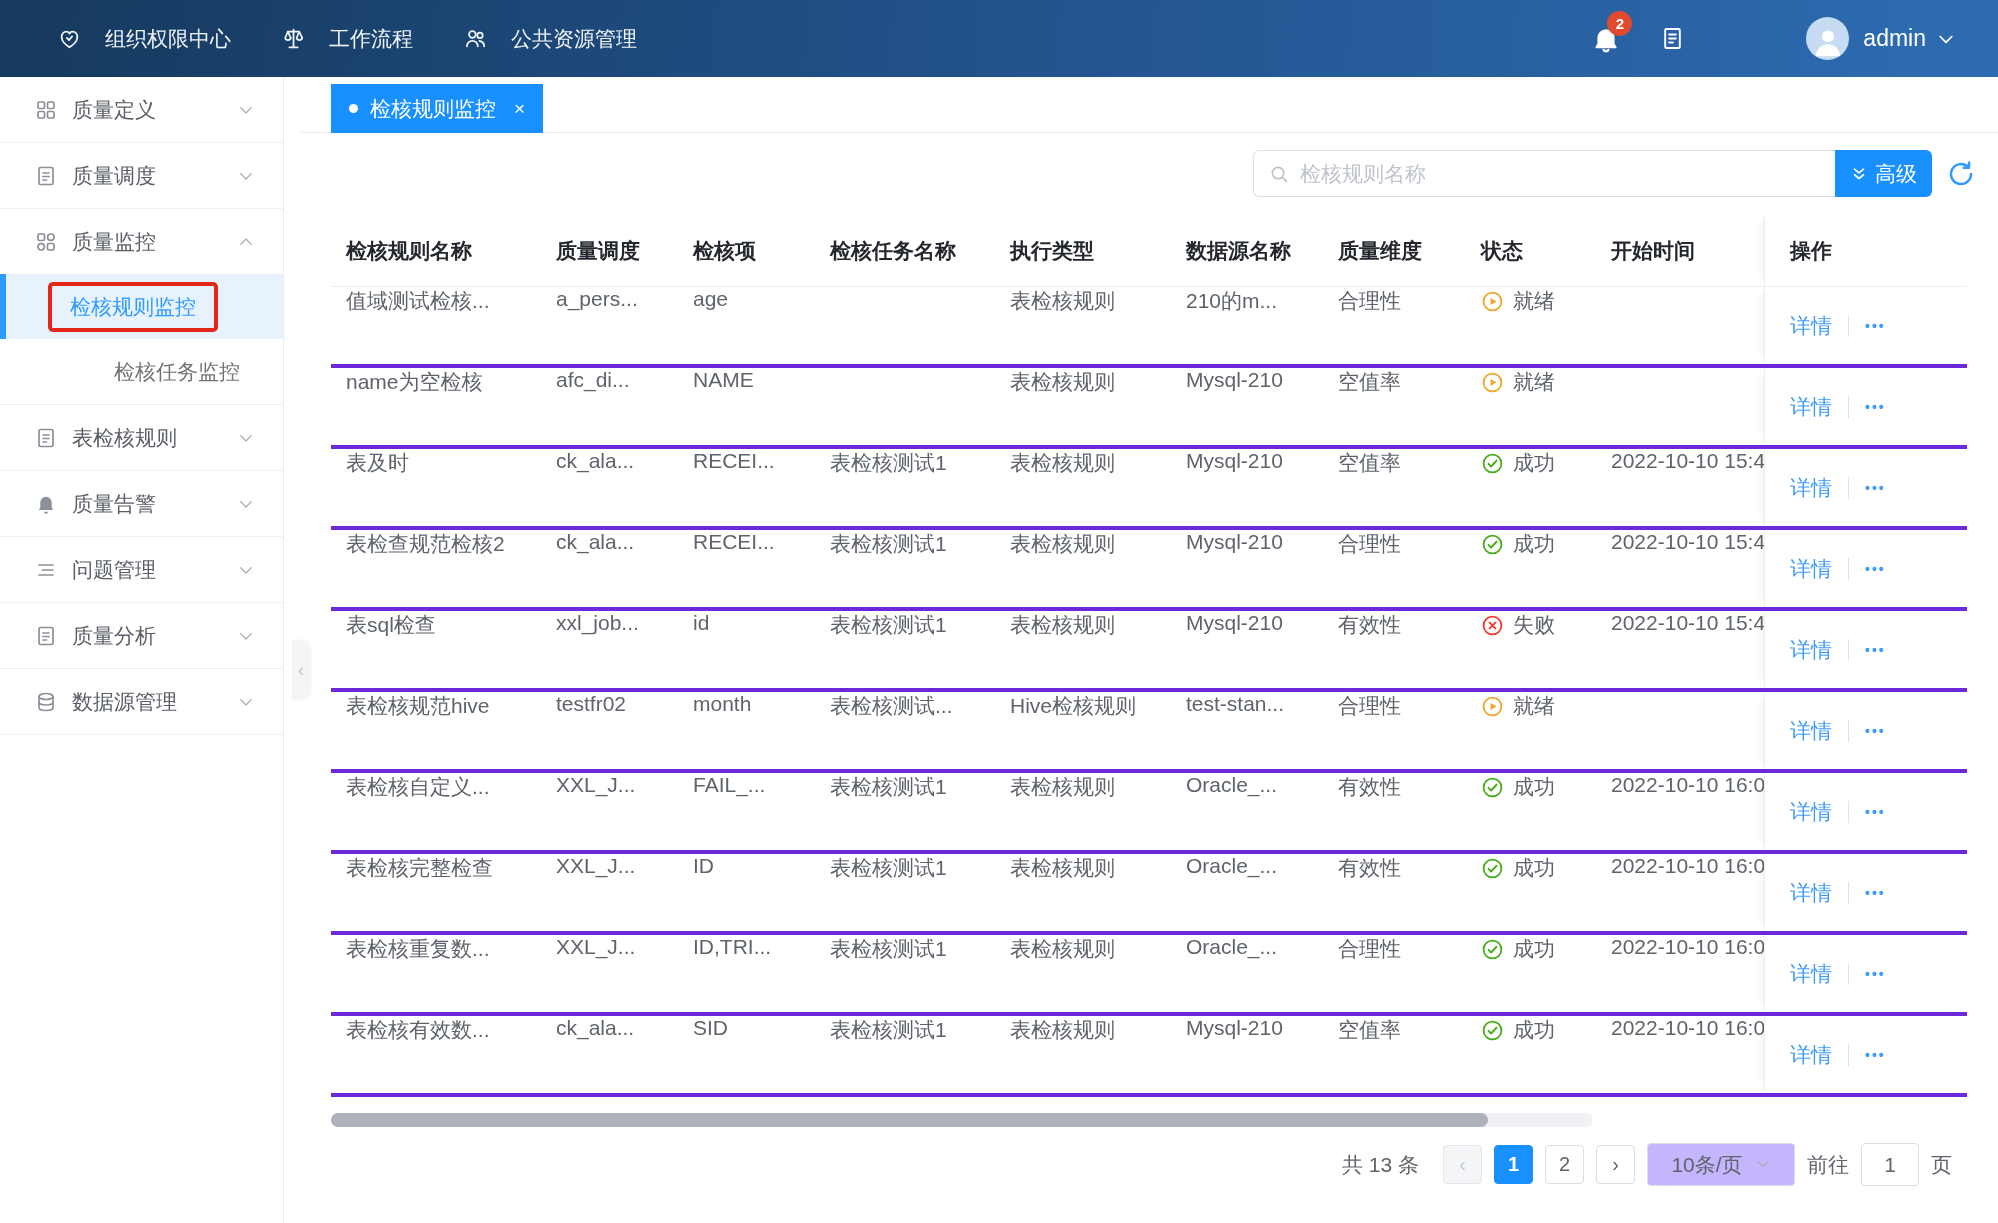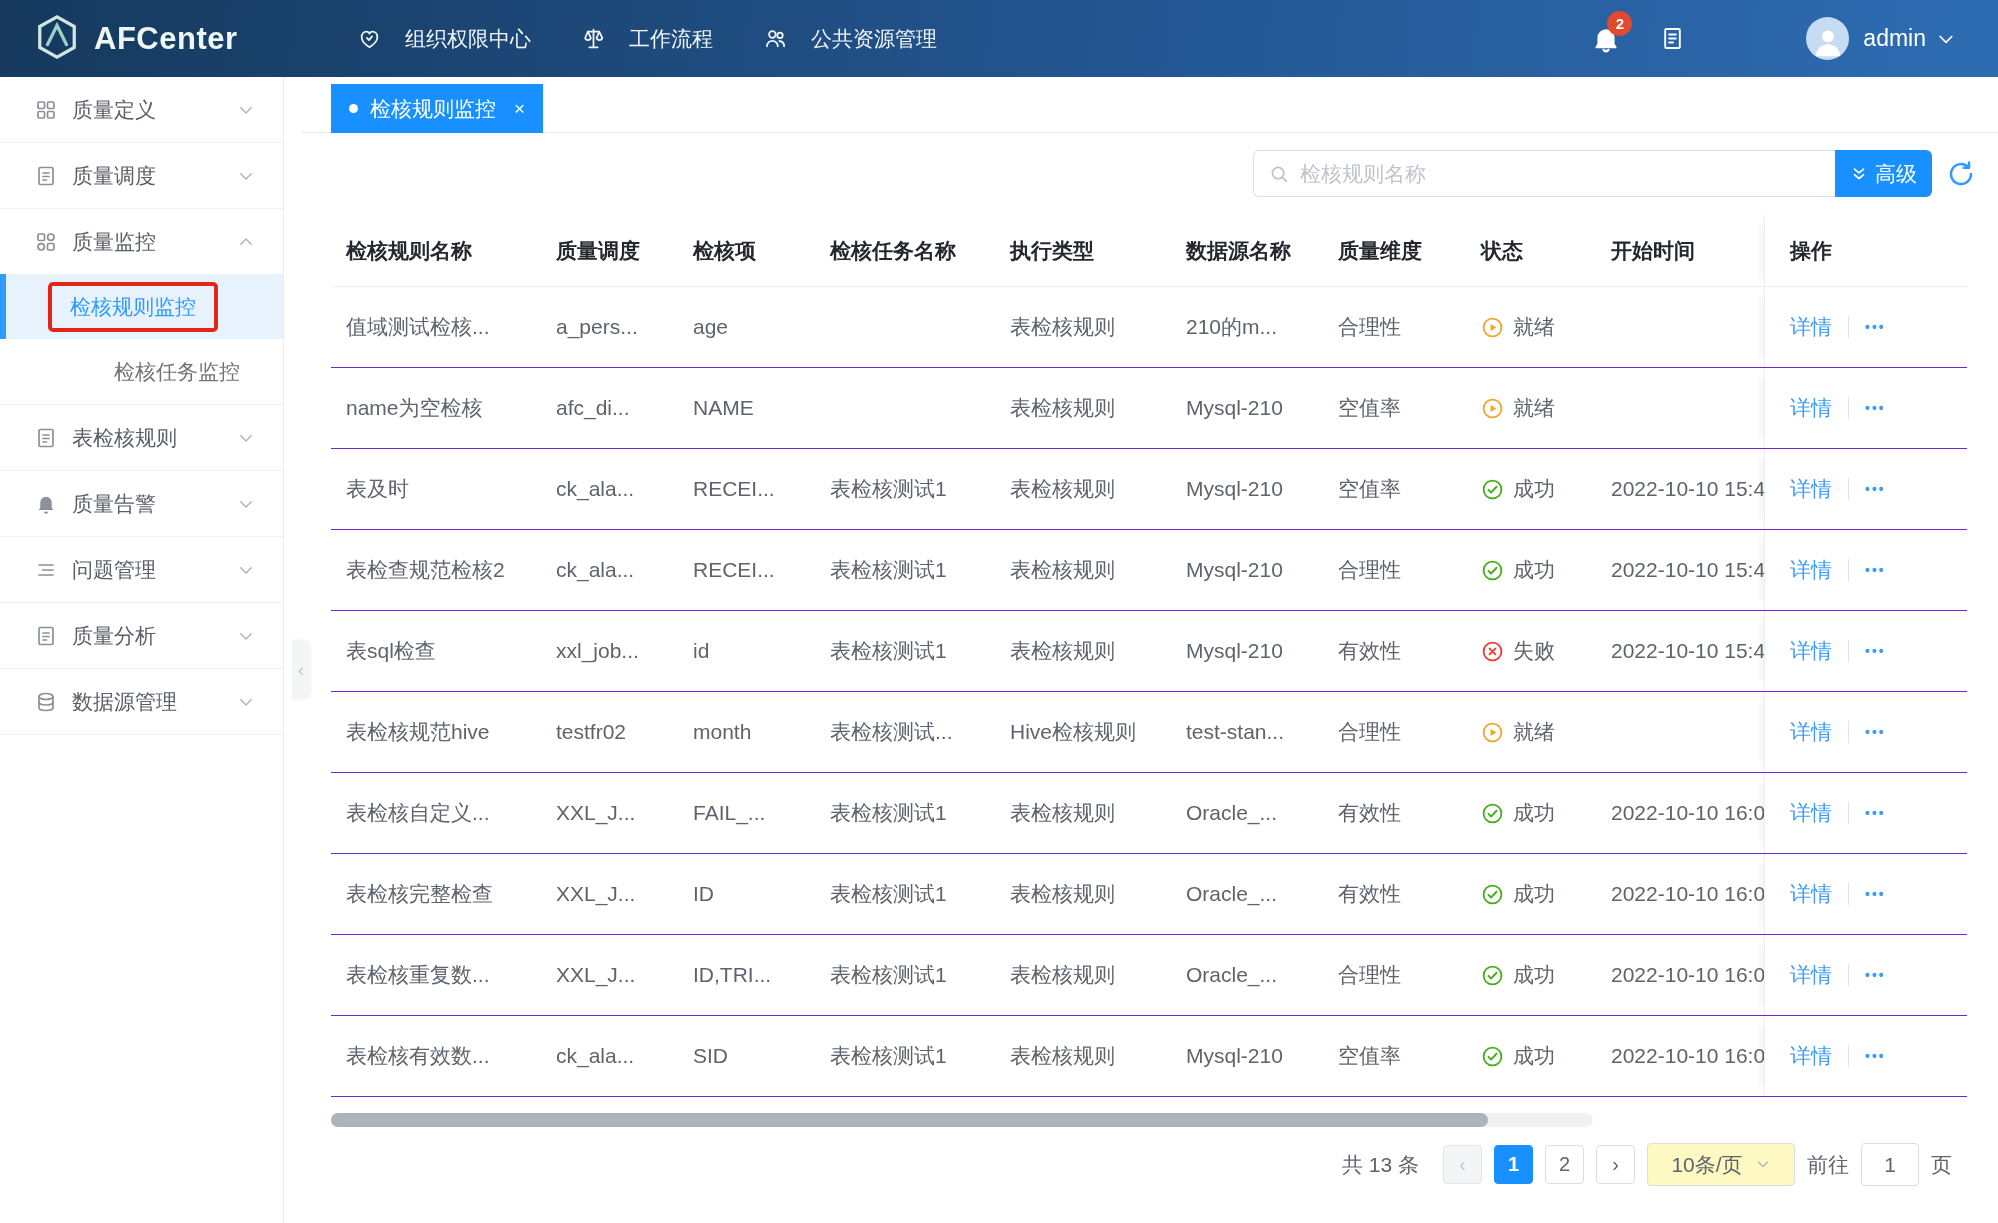--- a/index.html
+++ b/index.html
@@ -70,21 +70,21 @@
   .adv-btn { height:47px; width:97px; background:#1890ff; border:none; border-radius:0 6px 6px 0;
     color:#fff; font-size:21px; display:flex; align-items:center; justify-content:center; gap:7px; cursor:pointer; }
   .adv-btn svg { width:18px; height:18px; }
   .refresh { margin-left:14px; color:#2f9bff; cursor:pointer; }
   .refresh svg { width:30px; height:30px; display:block; }
 
   
   .table { margin:18px 0 0 30px; width:1636px; font-size:21px; }
   .thead { display:flex; height:72px; align-items:center; color:#24282e; font-weight:bold;
     border-bottom:1px solid #ebeef5; }
-  .trow { display:flex; height:81px; align-items:center; color:#5f646c; border-bottom:1px solid #6d28d9; }
+  .trow { display:flex; height:81px; align-items:flex-start; color:#5f646c; border-bottom:4px solid #6d28d9; }
   .cell { padding-left:15px; flex-shrink:0; white-space:nowrap; overflow:hidden; }
   .c0{width:210px} .c1{width:137px} .c2{width:137px} .c3{width:180px} .c4{width:176px}
   .c5{width:152px} .c6{width:143px} .c7{width:130px} .c8{width:168px}
   .c9{ flex:1; padding-left:25px; }
   .op-cell { border-left:1px solid #ebeef5; box-shadow:-7px 0 8px -7px rgba(0,0,0,.10);
     align-self:stretch; display:flex; align-items:center; }
   .status { display:flex; align-items:center; gap:9px; }
   .status svg { width:23px; height:23px; display:block; }
   .link { color:#3f9bfa; cursor:pointer; }
   .op-divider { display:inline-block; width:1px; height:22px; background:#dfe2e8; margin:0 16px; vertical-align:middle; }
@@ -94,39 +94,30 @@
   .hthumb { position:absolute; left:0; top:0; height:14px; width:1157px; border-radius:7px; background:#aeb2ba; cursor:grab; }
 
   
   .pagination { margin-top:16px; display:flex; align-items:center; justify-content:flex-end;
     padding-right:46px; gap:12px; font-size:21px; color:#5f646c; }
   .pg-total { margin-right:12px; }
   .pg-btn { min-width:39px; height:39px; border:1px solid #dadde3; border-radius:4px; background:#fff;
     display:flex; align-items:center; justify-content:center; font-size:20px; color:#5f646c; cursor:pointer; }
   .pg-btn.disabled { background:#f4f5f7; color:#c4c8cf; border-color:#e3e5ea; cursor:default; }
   .pg-btn.active { background:#1890ff; border-color:#1890ff; color:#fff; font-weight:bold; }
-  .pg-size { width:148px; height:43px; border:1px solid #dadde3; border-radius:4px; background:#fef9c3;
+  .pg-size { width:148px; height:43px; border:1px solid #dadde3; border-radius:4px; background:#c4b5fd;
     display:flex; align-items:center; justify-content:center; gap:12px; cursor:pointer; }
   .pg-size svg { width:16px; height:16px; color:#a9adb5; }
   .goto-input { width:58px; height:43px; border:1px solid #dadde3; border-radius:4px;
     text-align:center; font-size:21px; color:#5f646c; outline:none; }
 </style>
 </head>
 <body>
 
 <header class="navbar">
-  <div class="brand">
-    <span class="icon">
-      <svg viewBox="0 0 48 48" width="46" height="46">
-        <path d="M24 3 L42 13 V35 L24 45 L6 35 V13 Z" fill="none" stroke="#cfe6e2" stroke-width="3.4"></path>
-        <path d="M14 32 L24 12 L34 32" fill="none" stroke="#9ccfc8" stroke-width="3.4" stroke-linecap="round"></path>
-      </svg>
-    </span>
-    <span class="brand-name">AFCenter</span>
-  </div>
   <nav class="nav-menu" id="nav-menu">
       <div class="nav-item">
     <span class="icon">
           <svg viewBox="0 0 24 24" fill="none" stroke="currentColor" stroke-width="1.7" stroke-linecap="round" stroke-linejoin="round">
             <path d="M12 20.5s-7.5-4.8-7.5-9.8C4.5 7.5 6.6 5.5 9 5.5c1.3 0 2.4.7 3 1.8.6-1.1 1.7-1.8 3-1.8 2.4 0 4.5 2 4.5 5.2 0 5-7.5 9.8-7.5 9.8z"></path>
             <path d="M9.5 11.5l2 2 3-3.5"></path>
           </svg>
         </span>
         <span>组织权限中心</span>
       </div>

